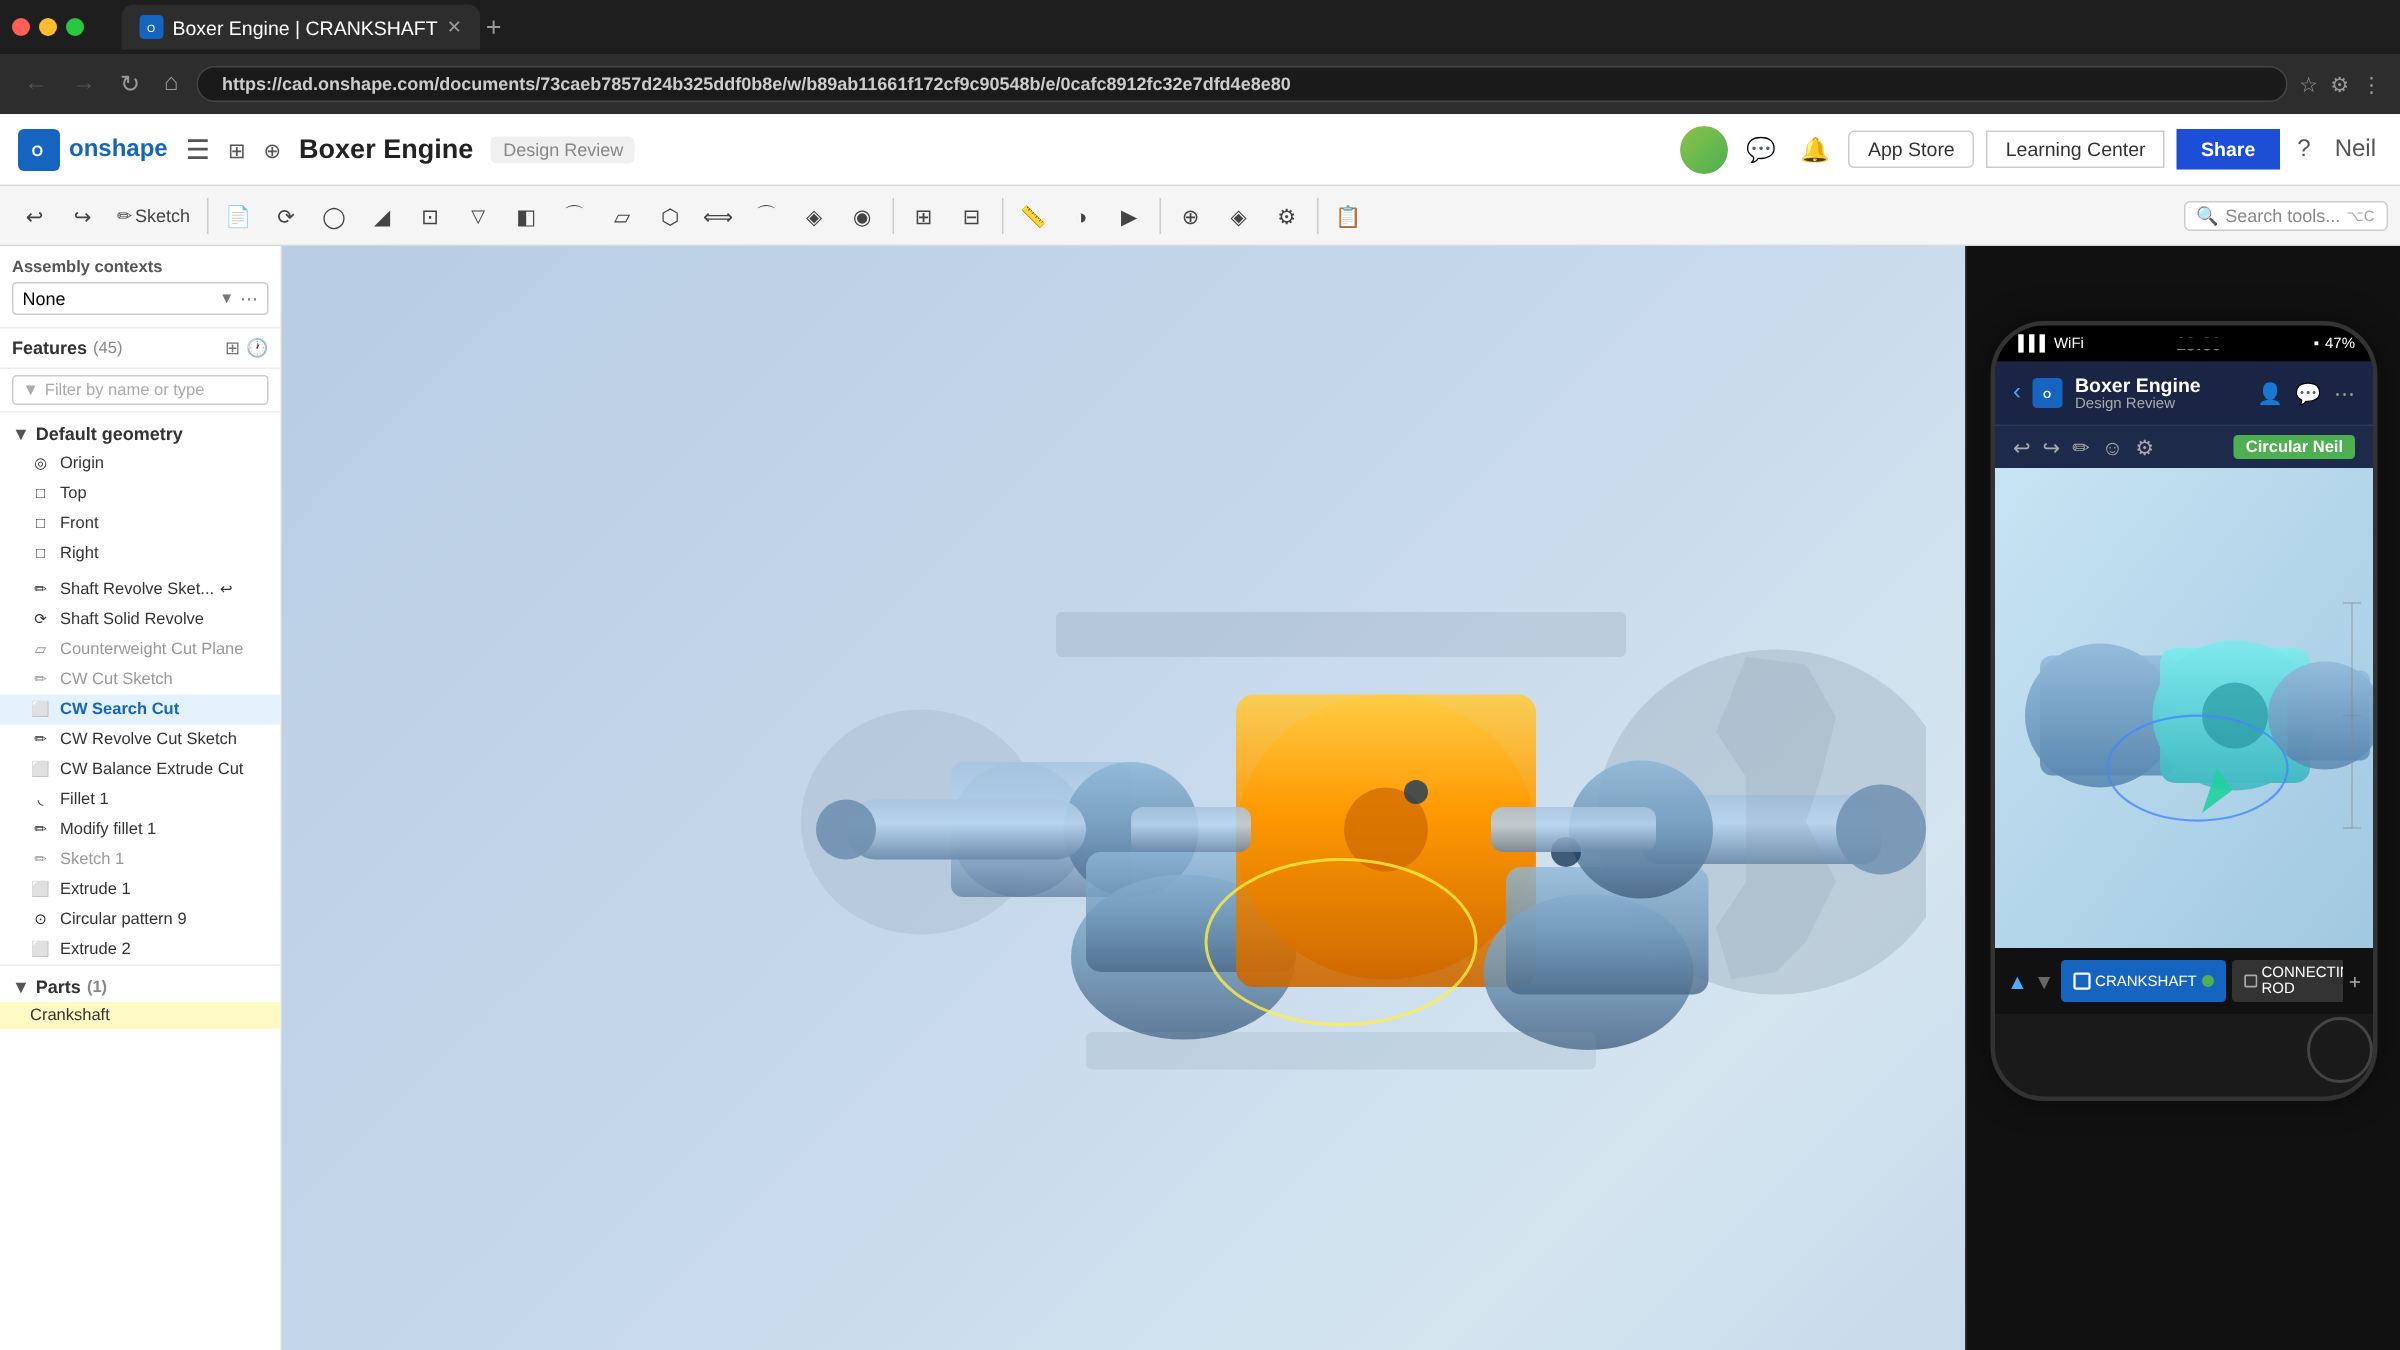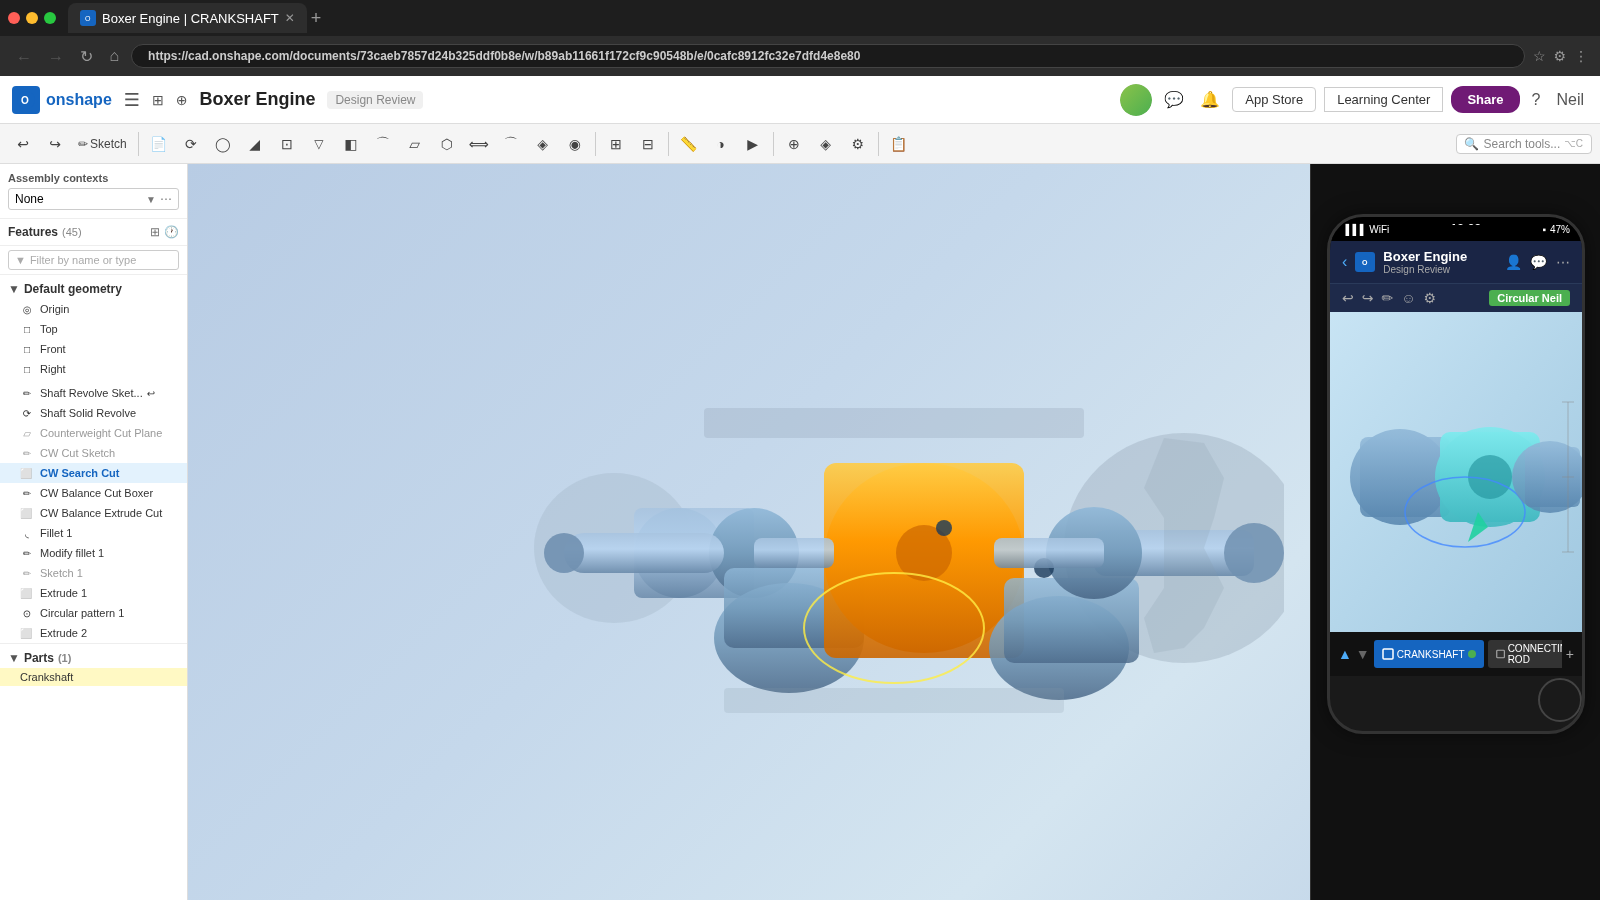--- a/index.html
+++ b/index.html
@@ -1,21 +1,21 @@
 <!DOCTYPE html>
 <html><head>
   <meta charset="utf-8">
   <style>
     * { margin: 0; padding: 0; box-sizing: border-box; }
     body { font-family: -apple-system, BlinkMacSystemFont, 'Segoe UI', sans-serif; width: 1600px; height: 900px; overflow: hidden; background: #1a1a2e; }
 
     
     .browser-chrome { background: #2d2d2d; }
     .browser-tab-bar { display: flex; align-items: center; height: 36px; background: #1e1e1e; padding: 0 8px; gap: 4px; }
-    .browser-tab { display: flex; align-items: center; background: #3a3a3a; border-radius: 8px 8px 0 0; padding: 0 12px; height: 30px; font-size: 13px; color: #ccc; gap: 6px; min-width: 180px; }
+    .browser-tab { display: flex; align-items: center; background: #3a3a3a; border-radius: 8px 8px 0 0; padding: 0 12px; height: 30px; font-size: 13px; color: #ccc; gap: 6px; min-width: 180px; margin-left: 13px; }
     .browser-tab.active { background: #2d2d2d; color: #fff; }
     .tab-favicon { width: 16px; height: 16px; background: #1565c0; border-radius: 3px; display: flex; align-items: center; justify-content: center; }
     .tab-close { margin-left: auto; color: #999; font-size: 12px; cursor: pointer; }
     .tab-new { color: #999; font-size: 18px; cursor: pointer; }
     .traffic-lights { display: flex; gap: 6px; margin-right: 8px; }
     .traffic-light { width: 12px; height: 12px; border-radius: 50%; }
     .tl-red { background: #ff5f57; }
     .tl-yellow { background: #febc2e; }
     .tl-green { background: #28c840; }
 
@@ -32,21 +32,21 @@
     .logo-text { font-size: 16px; font-weight: 600; color: #1565c0; }
     .header-menu-icon { color: #555; font-size: 18px; cursor: pointer; }
     .doc-title { font-size: 18px; font-weight: 600; color: #222; }
     .doc-subtitle { font-size: 12px; color: #888; background: #f0f0f0; padding: 2px 8px; border-radius: 4px; }
     .header-spacer { flex: 1; }
     .header-actions { display: flex; align-items: center; gap: 8px; }
     .user-avatar { width: 32px; height: 32px; border-radius: 50%; background: #e0e0e0; overflow: hidden; display: flex; align-items: center; justify-content: center; }
     .avatar-img { width: 32px; height: 32px; border-radius: 50%; background: linear-gradient(135deg, #8bc34a, #4caf50); }
     .btn-app-store { background: none; border: 1px solid #ccc; border-radius: 4px; padding: 4px 12px; font-size: 13px; color: #333; cursor: pointer; }
     .btn-learning { background: none; border: 1px solid #ccc; border-radius: 0; padding: 4px 12px; font-size: 13px; color: #333; cursor: pointer; }
-    .btn-share { background: #701a75; color: white; border: none; border-radius: 12px; padding: 6px 16px; font-size: 13px; font-weight: 600; cursor: pointer; }
+    .btn-share { background: #1d4ed8; color: white; border: none; border-radius: 0; padding: 6px 16px; font-size: 13px; font-weight: 600; cursor: pointer; }
     .header-icon { color: #555; font-size: 16px; cursor: pointer; padding: 4px; }
 
     
     .toolbar { display: flex; align-items: center; height: 40px; background: #f5f5f5; border-bottom: 1px solid #ddd; padding: 0 8px; gap: 2px; overflow: hidden; }
     .toolbar-btn { width: 30px; height: 30px; display: flex; align-items: center; justify-content: center; color: #444; font-size: 14px; cursor: pointer; border-radius: 3px; border: none; background: none; }
     .toolbar-separator { width: 1px; height: 24px; background: #ccc; margin: 0 3px; }
     .search-tools { display: flex; align-items: center; gap: 4px; margin-left: auto; background: #fff; border: 1px solid #ccc; border-radius: 4px; padding: 2px 8px; font-size: 12px; color: #888; }
 
     
     .main-layout { display: flex; height: calc(900px - 36px - 40px - 48px - 40px); }
@@ -295,21 +295,21 @@
       <div class="feature-item dimmed">
         <span class="feature-icon">✏</span>
         <span>CW Cut Sketch</span>
       </div>
       <div class="feature-item active">
         <span class="feature-icon">⬜</span>
         <span>CW Search Cut</span>
       </div>
       <div class="feature-item">
         <span class="feature-icon">✏</span>
-        <span>CW Balance Cut Boxer</span>
+        <span>CW Revolve Cut Sketch</span>
       </div>
       <div class="feature-item">
         <span class="feature-icon">⬜</span>
         <span>CW Balance Extrude Cut</span>
       </div>
       <div class="feature-item">
         <span class="feature-icon">◟</span>
         <span>Fillet 1</span>
       </div>
       <div class="feature-item">
@@ -319,21 +319,21 @@
       <div class="feature-item dimmed">
         <span class="feature-icon">✏</span>
         <span>Sketch 1</span>
       </div>
       <div class="feature-item">
         <span class="feature-icon">⬜</span>
         <span>Extrude 1</span>
       </div>
       <div class="feature-item">
         <span class="feature-icon">⊙</span>
-        <span>Circular pattern 1</span>
+        <span>Circular pattern 9</span>
       </div>
       <div class="feature-item">
         <span class="feature-icon">⬜</span>
         <span>Extrude 2</span>
       </div>
 
       <div class="parts-section">
         <div class="feature-group-header">
           <span class="feature-group-arrow">▼</span>
           <span>Parts</span>

